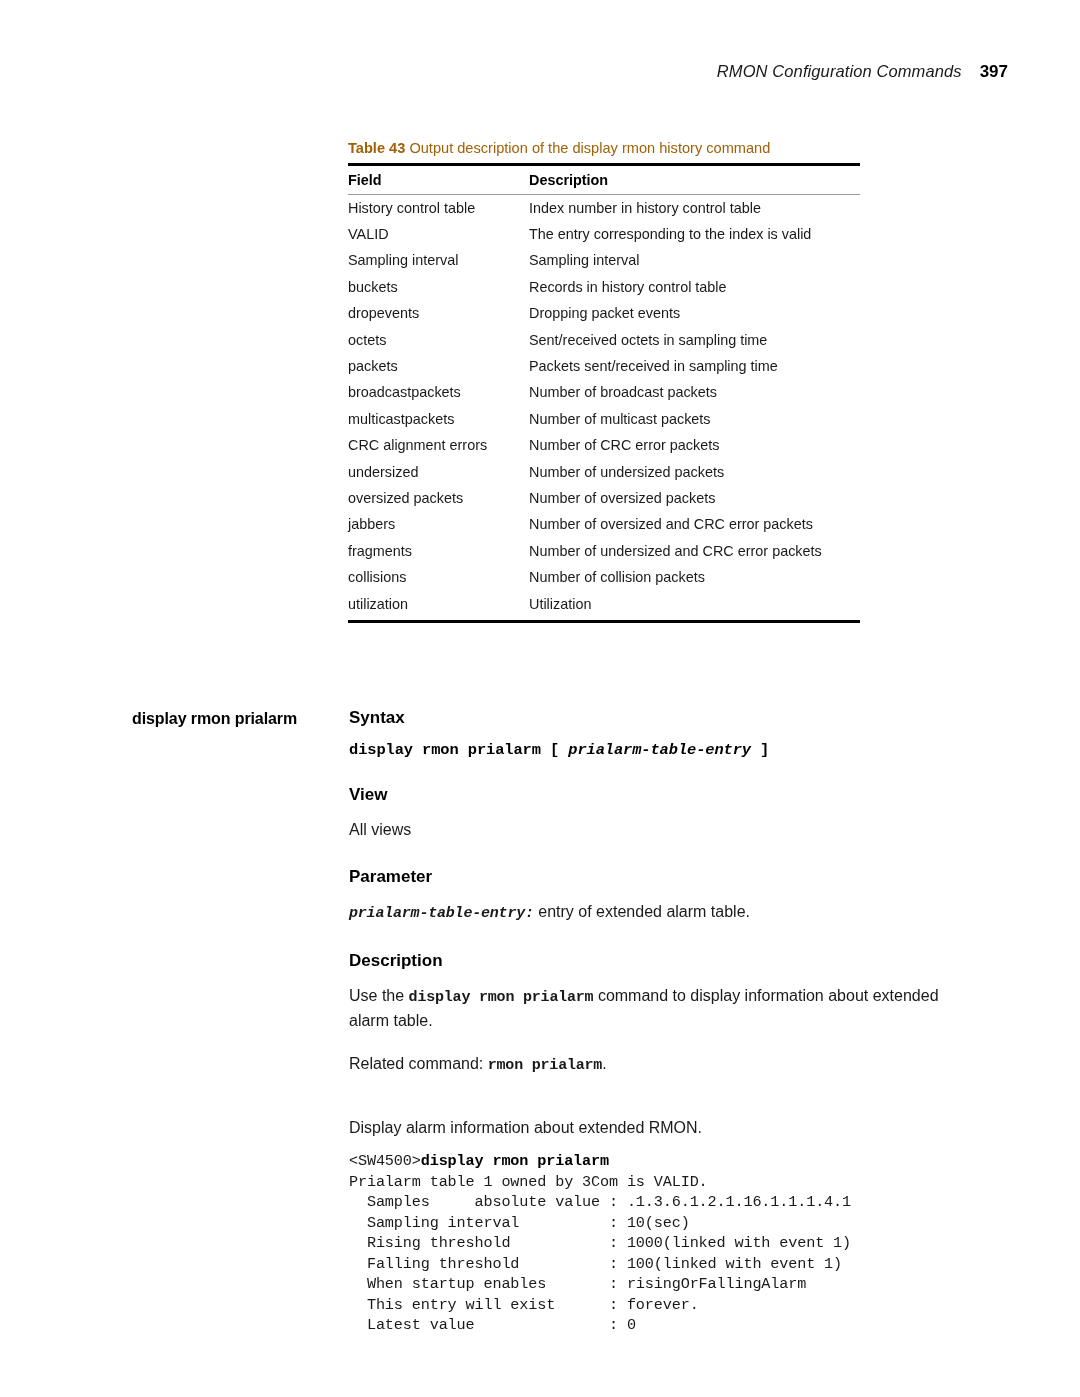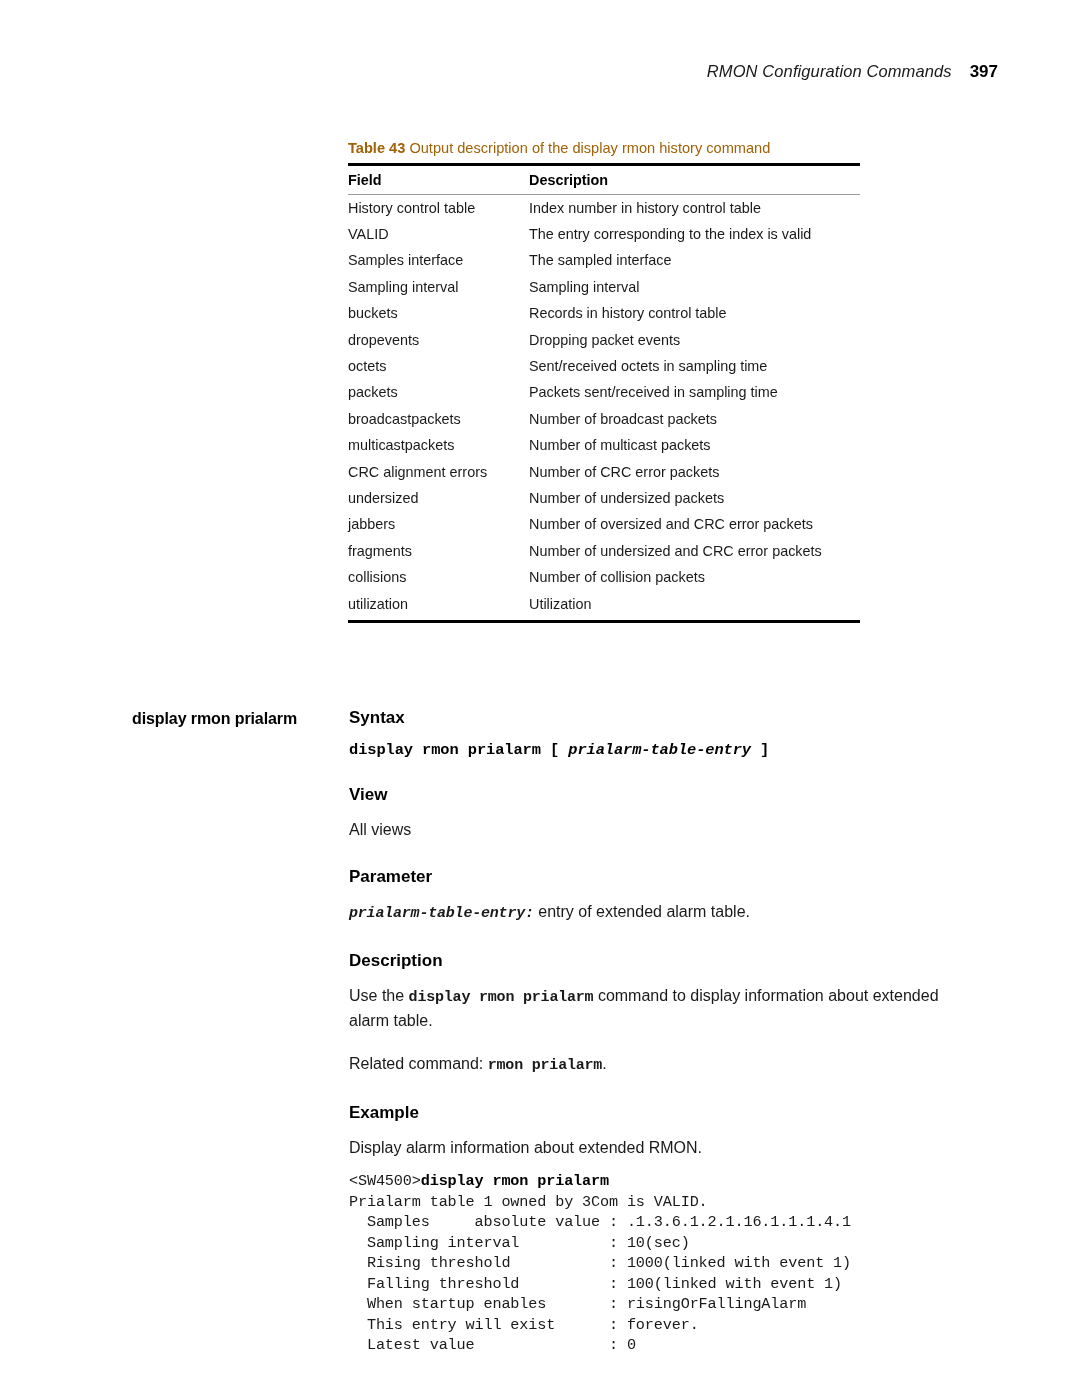--- a/index.html
+++ b/index.html
@@ -18,21 +18,21 @@
 
   .page {
     position: absolute;
     inset: 0;
   }
 
   
   .running-head {
     position: absolute;
     top: 62px;
-    right: 82px;
+    right: 72px;
     display: flex;
     align-items: baseline;
     gap: 18px;
   }
   .running-head-title {
     font-style: italic;
     font-size: 16.5px;
     color: #1a1a1a;
     letter-spacing: .1px;
   }
@@ -218,24 +218,20 @@
       <tbody>
         <tr class="first-row-pad">
             <td>History control table</td>
             <td>Index number in history control table</td>
           </tr>
         <tr>
             <td>VALID</td>
             <td>The entry corresponding to the index is valid</td>
           </tr>
         <tr>
-            <td>Samples interface</td>
-            <td>The sampled interface</td>
-          </tr>
-        <tr>
             <td>Sampling interval</td>
             <td>Sampling interval</td>
           </tr>
         <tr>
             <td>buckets</td>
             <td>Records in history control table</td>
           </tr>
         <tr>
             <td>dropevents</td>
             <td>Dropping packet events</td>
@@ -256,20 +252,24 @@
             <td>multicastpackets</td>
             <td>Number of multicast packets</td>
           </tr>
         <tr>
             <td>CRC alignment errors</td>
             <td>Number of CRC error packets</td>
           </tr>
         <tr>
             <td>undersized</td>
             <td>Number of undersized packets</td>
+          </tr>
+        <tr>
+            <td>oversized packets</td>
+            <td>Number of oversized packets</td>
           </tr>
         <tr>
             <td>jabbers</td>
             <td>Number of oversized and CRC error packets</td>
           </tr>
         <tr>
             <td>fragments</td>
             <td>Number of undersized and CRC error packets</td>
           </tr>
         <tr>
@@ -308,21 +308,20 @@
     <div class="gap-section"></div>
 
     <div class="sec-head">Description</div>
     <div class="gap-after-head"></div>
     <div class="body-text"><span>Use the </span><span class="mono-b">display rmon prialarm</span><span> command to display information about extended alarm table.</span></div>
     <div class="gap-section-sm"></div>
     <div class="body-text"><span>Related command: </span><span class="mono-b">rmon prialarm</span><span>.</span></div>
 
     <div class="gap-section"></div>
 
-    <div class="sec-head">Example</div>
     <div class="gap-after-head"></div>
     <div class="body-text">Display alarm information about extended RMON.</div>
     <div style="height:12px"></div>
 
     <div class="console"><span>&lt;SW4500&gt;</span><b>display rmon prialarm</b>
 <span>Prialarm table 1 owned by 3Com is VALID.</span>
 <span>  Samples     absolute value : .1.3.6.1.2.1.16.1.1.1.4.1</span>
 <span>  Sampling interval          : 10(sec)</span>
 <span>  Rising threshold           : 1000(linked with event 1)</span>
 <span>  Falling threshold          : 100(linked with event 1)</span>

